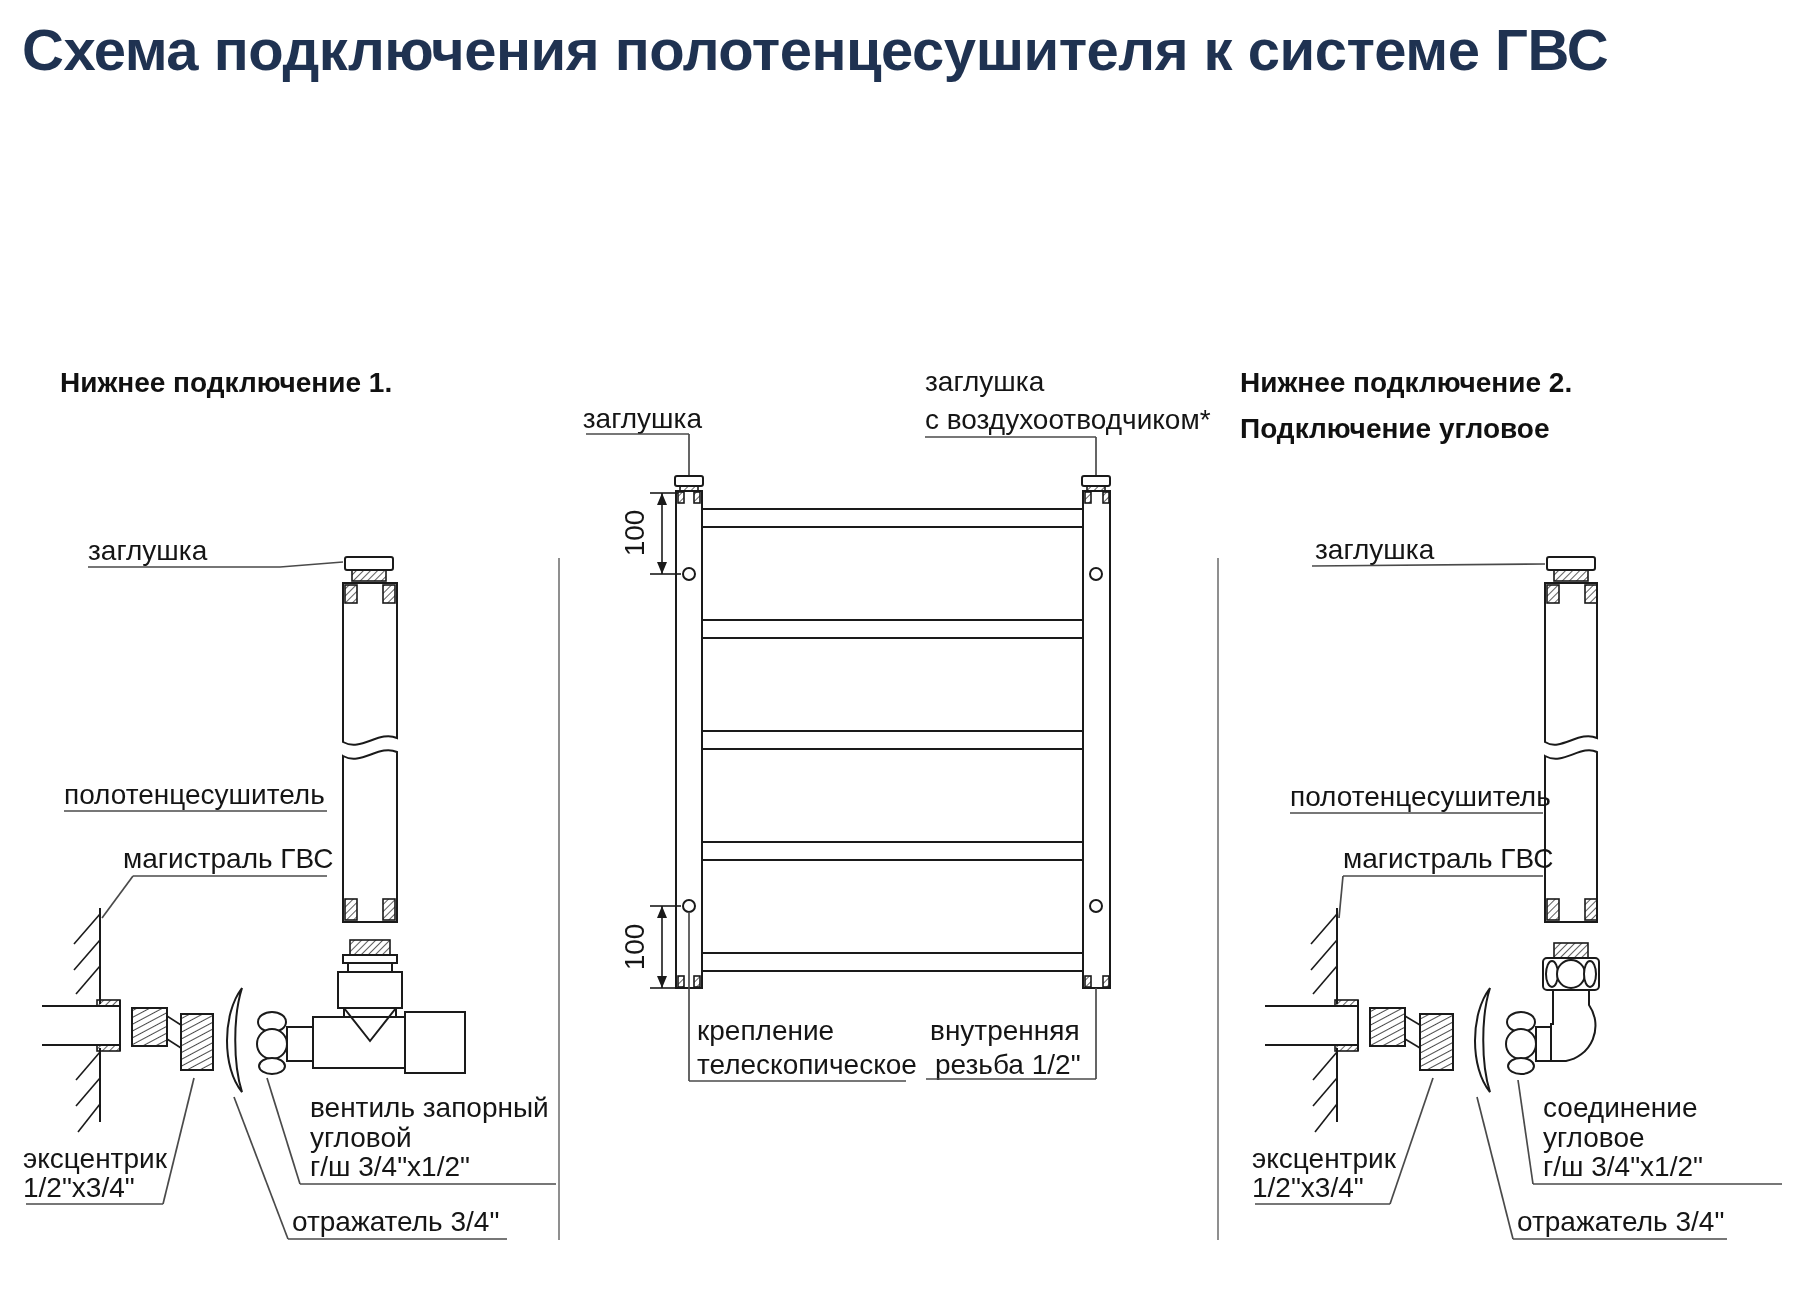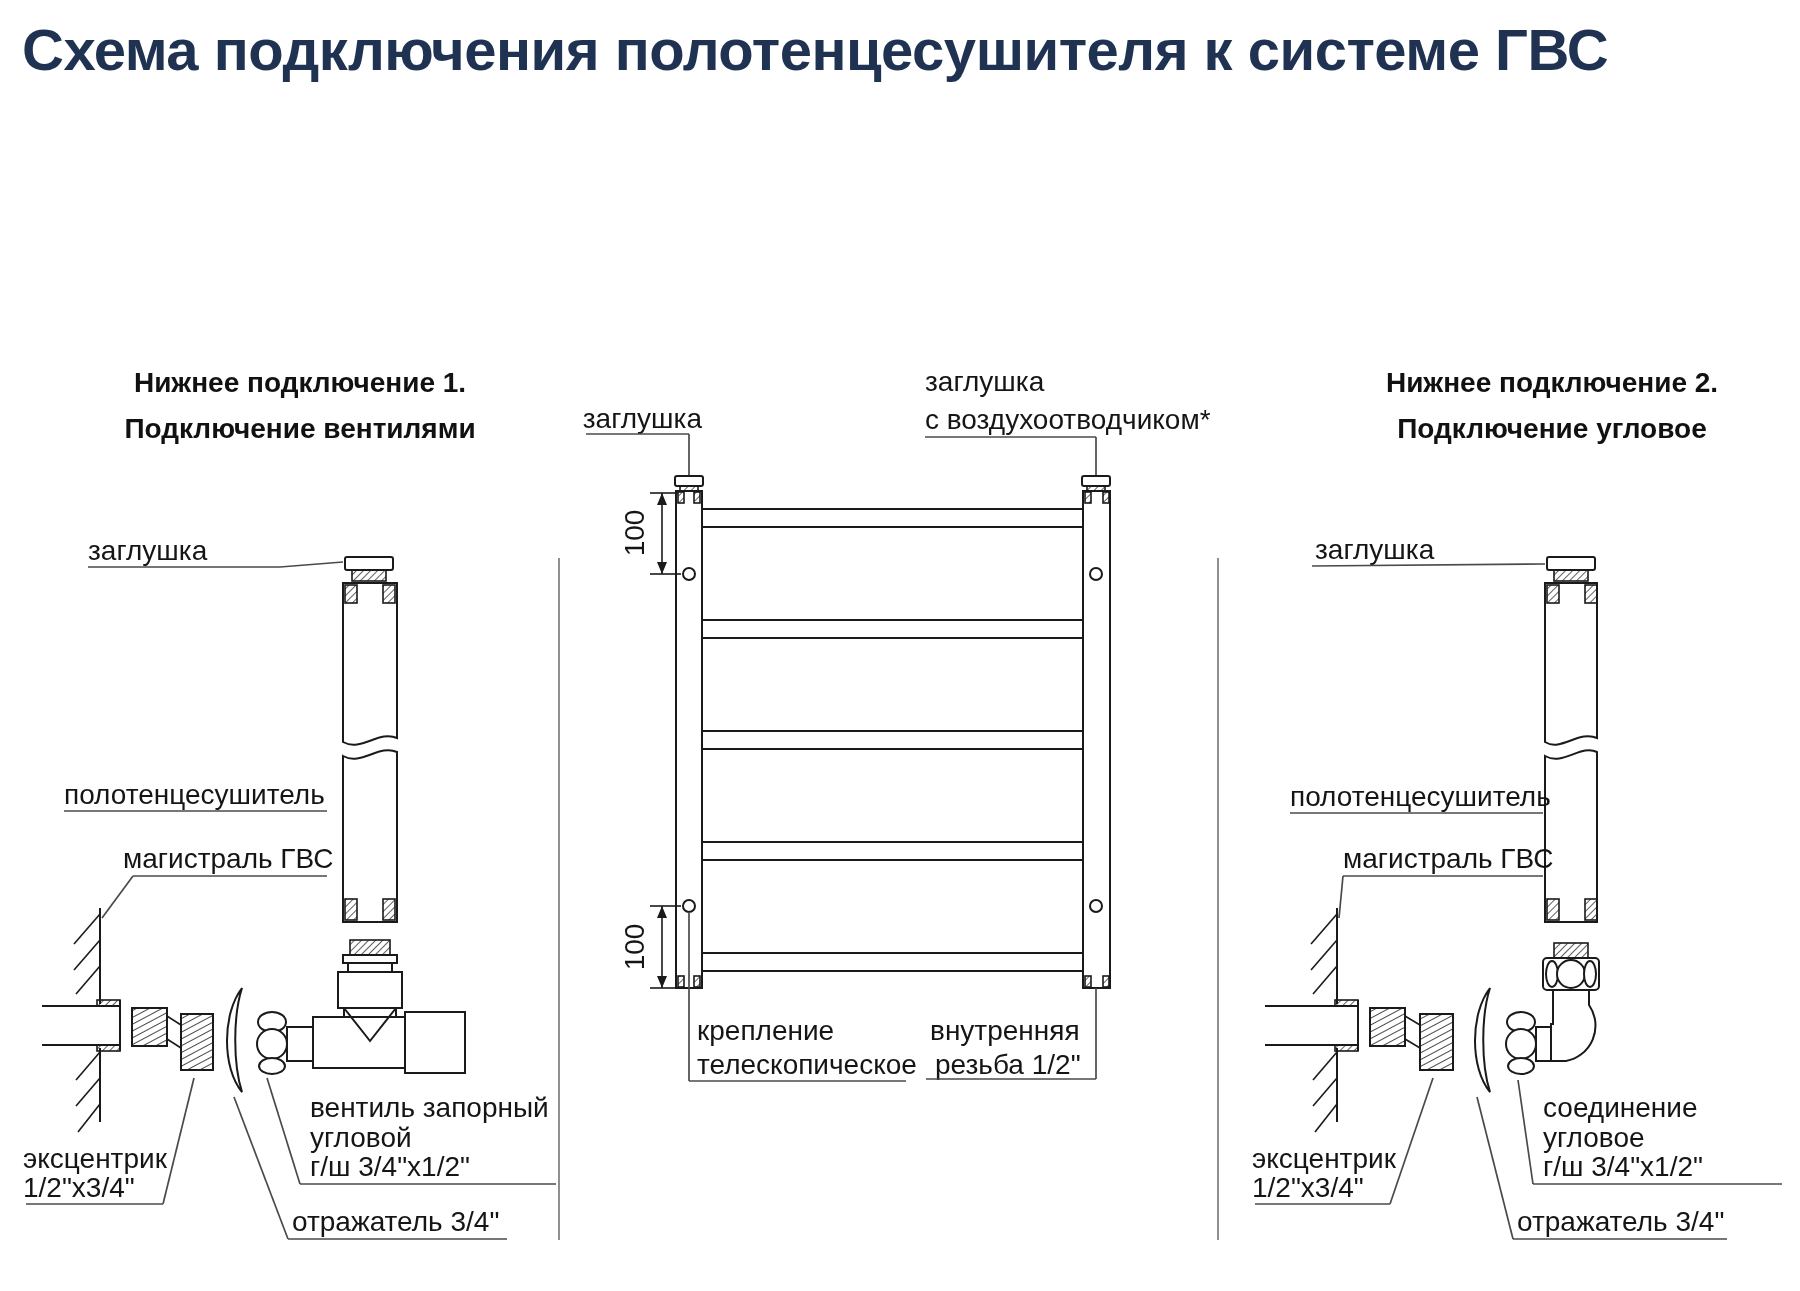--- a/index.html
+++ b/index.html
@@ -3,44 +3,43 @@
 <meta charset="utf-8">
 <style>
   html,body{margin:0;padding:0;background:#ffffff;}
   body{width:1800px;height:1291px;position:relative;font-family:"Liberation Sans",sans-serif;overflow:hidden;}
   .page-title{
     position:absolute;left:22px;top:16px;width:1560px;
     font-size:58px;font-weight:bold;color:#1f3251;letter-spacing:-0.5px;
     white-space:nowrap;
   }
   .section-heading{
-    position:absolute;top:360px;width:480px;text-align:center;
+    position:absolute;top:360px;width:480px;
     font-size:28px;font-weight:bold;color:#111111;line-height:46px;
   }
   .section-heading.left{left:60px;}
-  .section-heading.right{left:1312px;}
+  .section-heading.right{left:1240px;}
   svg{position:absolute;left:0;top:0;}
   svg text{font-family:"Liberation Sans",sans-serif;font-size:28px;fill:#151515;}
   .outline{fill:#ffffff;stroke:#1a1a1a;stroke-width:2;}
   .ln{stroke:#1a1a1a;stroke-width:2;fill:none;}
   .thin{stroke:#1a1a1a;stroke-width:1.6;fill:none;}
   .leader{stroke:#4a4a4a;stroke-width:1.7;fill:none;}
   .divider{stroke:#8f8f8f;stroke-width:2;}
   .thread{fill:url(#hatch);stroke:#1a1a1a;stroke-width:1.6;}
   .ecc{fill:url(#hatch2);stroke:#1a1a1a;stroke-width:2;}
   .arrow{fill:#1a1a1a;stroke:none;}
 </style>
 </head>
 <body>
 
 <div class="page-title">Схема подключения полотенцесушителя к системе ГВС</div>
 
 <div class="section-heading left">
   <div>Нижнее подключение 1.</div>
-  <div>Подключение вентилями</div>
 </div>
 
 <div class="section-heading right">
   <div>Нижнее подключение 2.</div>
   <div>Подключение угловое</div>
 </div>
 
 <svg width="1800" height="1291" viewBox="0 0 1800 1291">
   <defs>
     <pattern id="hatch" width="5" height="5" patternUnits="userSpaceOnUse" patternTransform="rotate(45)">

